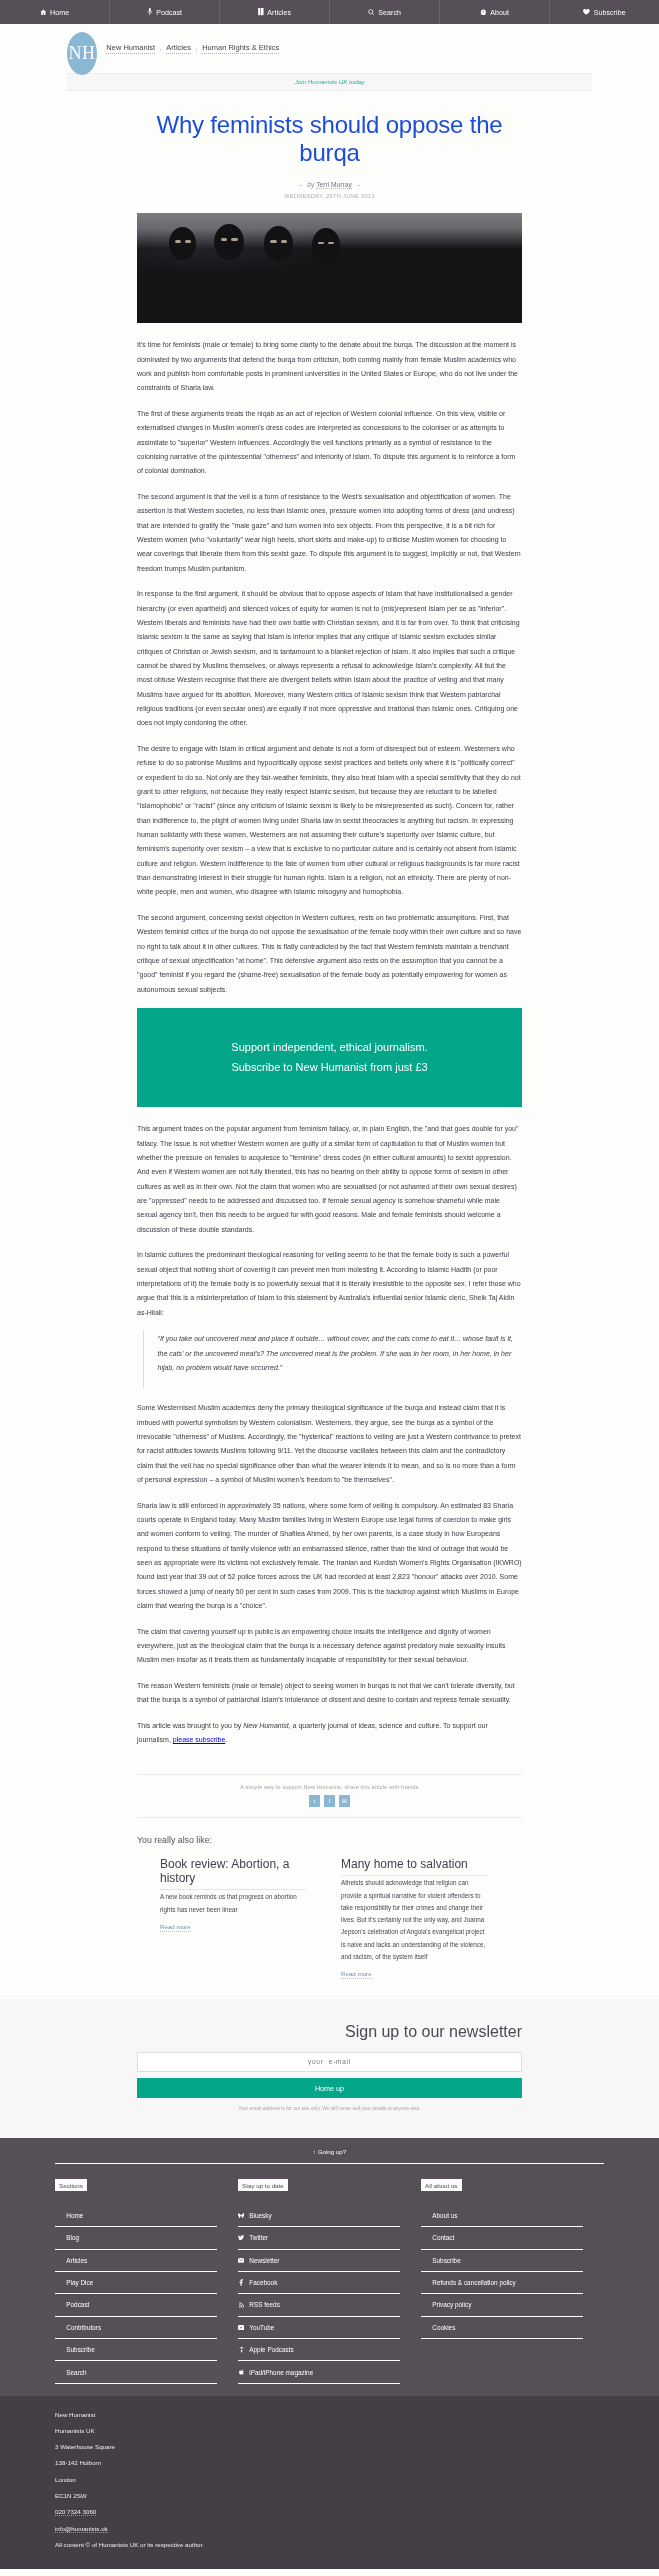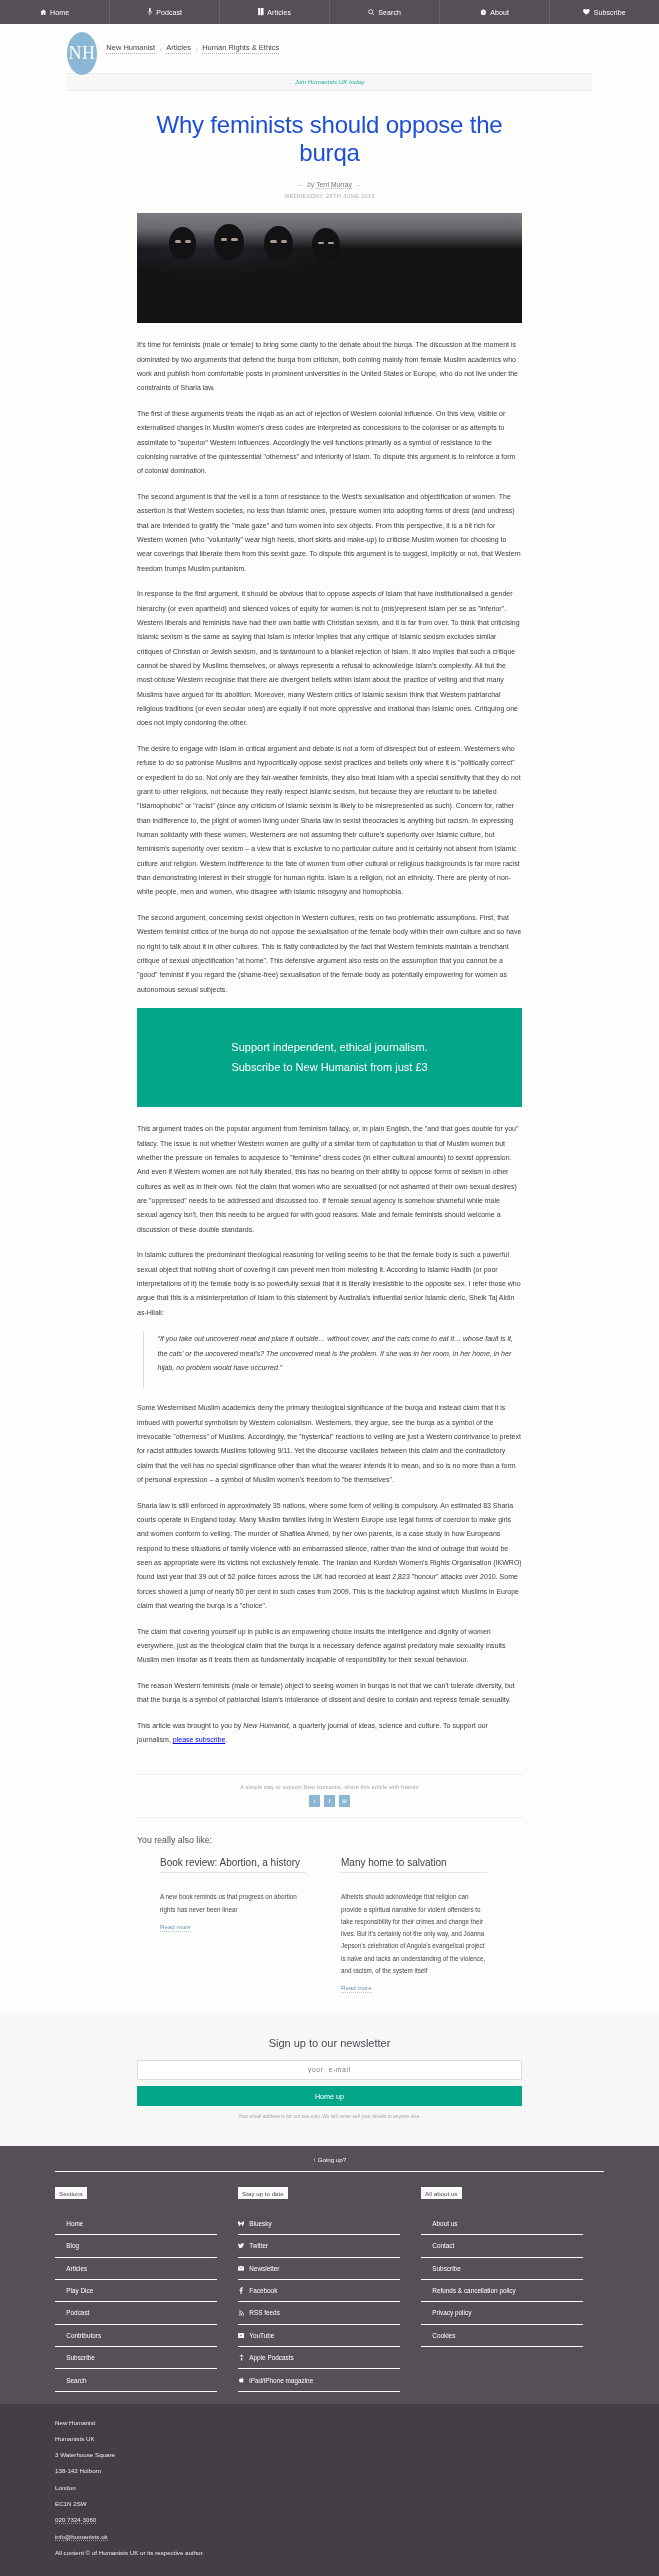--- a/index.html
+++ b/index.html
@@ -184,33 +184,33 @@
     color: #fff; font-size: 5.7px;
     cursor: pointer;
   }
 
   
   .related { margin: 17.5px 137px 0; }
   .related h3 { font-size: 8.8px; font-weight: 300; color: #57515c; margin-bottom: 11.3px; }
   .related-grid { display: flex; gap: 35px; padding-left: 23px; }
   .rel-card { width: 146px; }
   .rel-card h4 {
-    font-size: 10px; font-weight: 400; color: #46414b;
-    border-bottom: 0.5px solid #e6e3e8; padding-bottom: 4.6px; margin-bottom: 18px;
+    font-size: 12px; font-weight: 400; color: #46414b;
+    border-bottom: 0.5px solid #e6e3e8; padding-bottom: 4.6px; margin-bottom: 1px;
   }
   .rel-card p { font-size: 6.3px; line-height: 1.95; color: #4b4650; margin-bottom: 6.2px; }
   .rel-card a {
     font-size: 6.2px; color: #6b93b8; text-decoration: none;
     border-bottom: 0.5px dotted #a9c2d6; padding-bottom: 1px;
   }
 
   
   .news-outer { background: #f7f7f8; margin-top: 20.6px; padding: 24px 0 27px; }
   .news-box { margin: 0 137px; text-align: center; }
-  .news-box h3 { font-size: 11px; font-weight: 300; color: #4e4853; margin-bottom: 11.3px; }
+  .news-box h3 { font-size: 16px; font-weight: 300; color: #4e4853; margin-bottom: 11.3px; text-align: right; }
   .news-input {
     width: 100%; height: 19.6px;
     border: 0.5px solid #dedbe1; background: #fff;
     text-align: center; font-size: 6.4px; color: #9b96a1;
     font-family: "Liberation Sans", sans-serif;
     letter-spacing: 0.8px;
   }
   .news-btn {
     width: 100%; height: 19.6px; margin-top: 6.7px;
     background: #04a68a; color: #fff; border: none;

